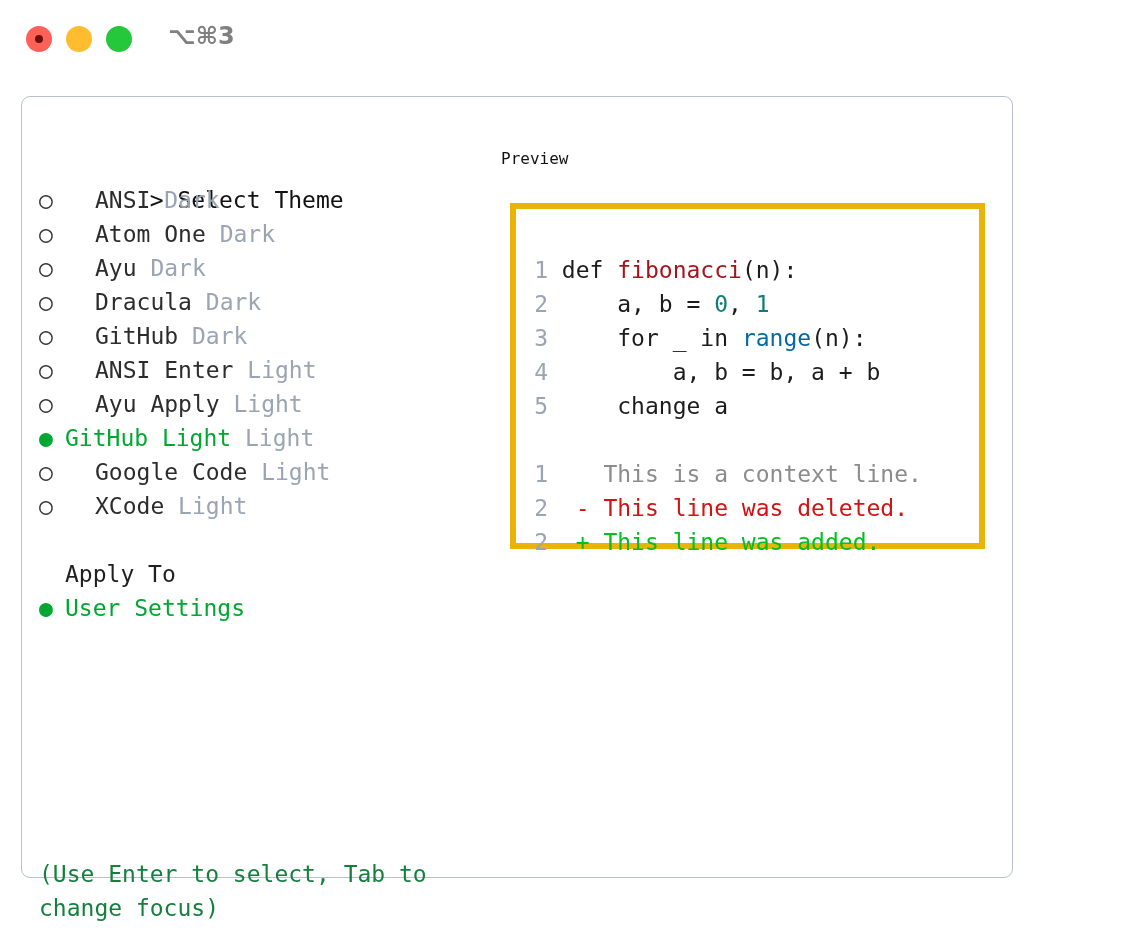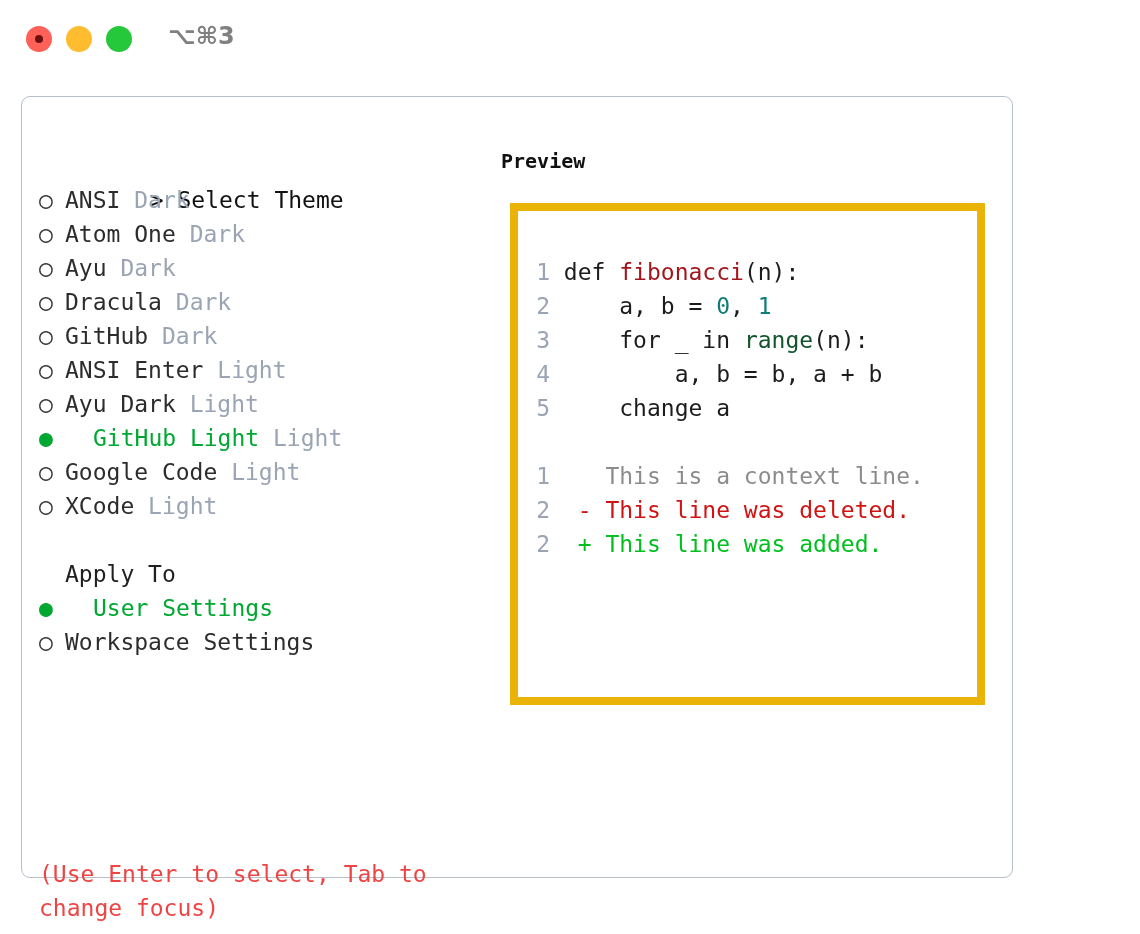--- a/index.html
+++ b/index.html
@@ -91,77 +91,77 @@
   .section-title {
     font-weight: normal;
     color: #111111;
   }
   .marker {
     display: inline-block;
     width: 26px;
   }
   .marker.sel { color: #00a832; }
   .marker.unsel { color: #3a3a3a; }
-  .name.sel { color: #00a832; margin-left: 28px; }
-  .name.unsel { color: #2c2c2c; }
+  .name.sel { color: #00a832; }
+  .name.unsel { color: #2c2c2c; margin-left: 30px; }
   .variant {
     color: #9aa4b2;
     text-align: center;
   }
   #apply-to-title {
     padding-left: 26px;
   }
   .spacer { height: 34px; }
 
   #hint {
     position: absolute;
     left: 17px;
     top: 760px;
     width: 415px;
     font-size: 23px;
     line-height: 34px;
-    color: #ef4444;
+    color: #15803d;
   }
 
   
   #preview-label {
     position: absolute;
     left: 479px;
     top: 52px;
-    font-size: 20px;
-    font-weight: bold;
+    font-size: 16px;
+    font-weight: normal;
     color: #111111;
   }
   #preview-box {
     position: absolute;
     left: 488px;
     top: 106px;
     width: 475px;
-    height: 502px;
-    border: 8px solid #eab308;
+    height: 346px;
+    border: 6px solid #eab308;
     box-sizing: border-box;
     background: #ffffff;
   }
   #code {
     position: absolute;
     left: 18px;
     top: 44px;
     font-size: 23px;
     line-height: 34px;
   }
   .cline { white-space: pre; }
   .lnum {
     display: inline-block;
     width: 14px;
     text-align: right;
     color: #9aa4b2;
   }
   .ctext { color: #1c1c1c; }
   .tok-fn   { color: #a4141b; }
-  .tok-call { color: #14532d; text-align: right; }
+  .tok-call { color: #0369a1; text-align: right; }
   .tok-num  { color: #0e7d77; }
   .blank-line { height: 34px; }
   .d-ctx { color: #8c8c8c; }
   .d-del { color: #d01313; }
   .d-add { color: #00bf1f; }
 </style>
 </head>
 <body>
 
 <div id="window">
@@ -179,32 +179,31 @@
       <div class="row section-title">
         <span>&gt; </span><span>Select Theme</span>
       </div>
       <div id="theme-items">
           <div class="row"><span class="marker unsel">○</span><span class="name unsel">ANSI</span><span class="variant"> Dark</span></div>
           <div class="row"><span class="marker unsel">○</span><span class="name unsel">Atom One</span><span class="variant"> Dark</span></div>
           <div class="row"><span class="marker unsel">○</span><span class="name unsel">Ayu</span><span class="variant"> Dark</span></div>
           <div class="row"><span class="marker unsel">○</span><span class="name unsel">Dracula</span><span class="variant"> Dark</span></div>
           <div class="row"><span class="marker unsel">○</span><span class="name unsel">GitHub</span><span class="variant"> Dark</span></div>
           <div class="row"><span class="marker unsel">○</span><span class="name unsel">ANSI Enter</span><span class="variant"> Light</span></div>
-          <div class="row"><span class="marker unsel">○</span><span class="name unsel">Ayu Dark</span><span class="variant"> Light</span></div>
+          <div class="row"><span class="marker unsel">○</span><span class="name unsel">Ayu Apply</span><span class="variant"> Light</span></div>
           <div class="row"><span class="marker sel">●</span><span class="name sel">GitHub Light</span><span class="variant"> Light</span></div>
           <div class="row"><span class="marker unsel">○</span><span class="name unsel">Google Code</span><span class="variant"> Light</span></div>
           <div class="row"><span class="marker unsel">○</span><span class="name unsel">XCode</span><span class="variant"> Light</span></div>
         </div>
 
       <div class="spacer"></div>
 
       <div class="row" id="apply-to-title">Apply To</div>
       <div id="apply-to-items">
           <div class="row"><span class="marker sel">●</span><span class="name sel">User Settings</span></div>
-          <div class="row"><span class="marker unsel">○</span><span class="name unsel">Workspace Settings</span></div>
         </div>
     </div>
 
     <div id="hint">(Use Enter to select, Tab to change focus)</div>
 
     <div id="preview-label">Preview</div>
 
     <div id="preview-box">
       <div id="code">
         <div id="code-lines">

